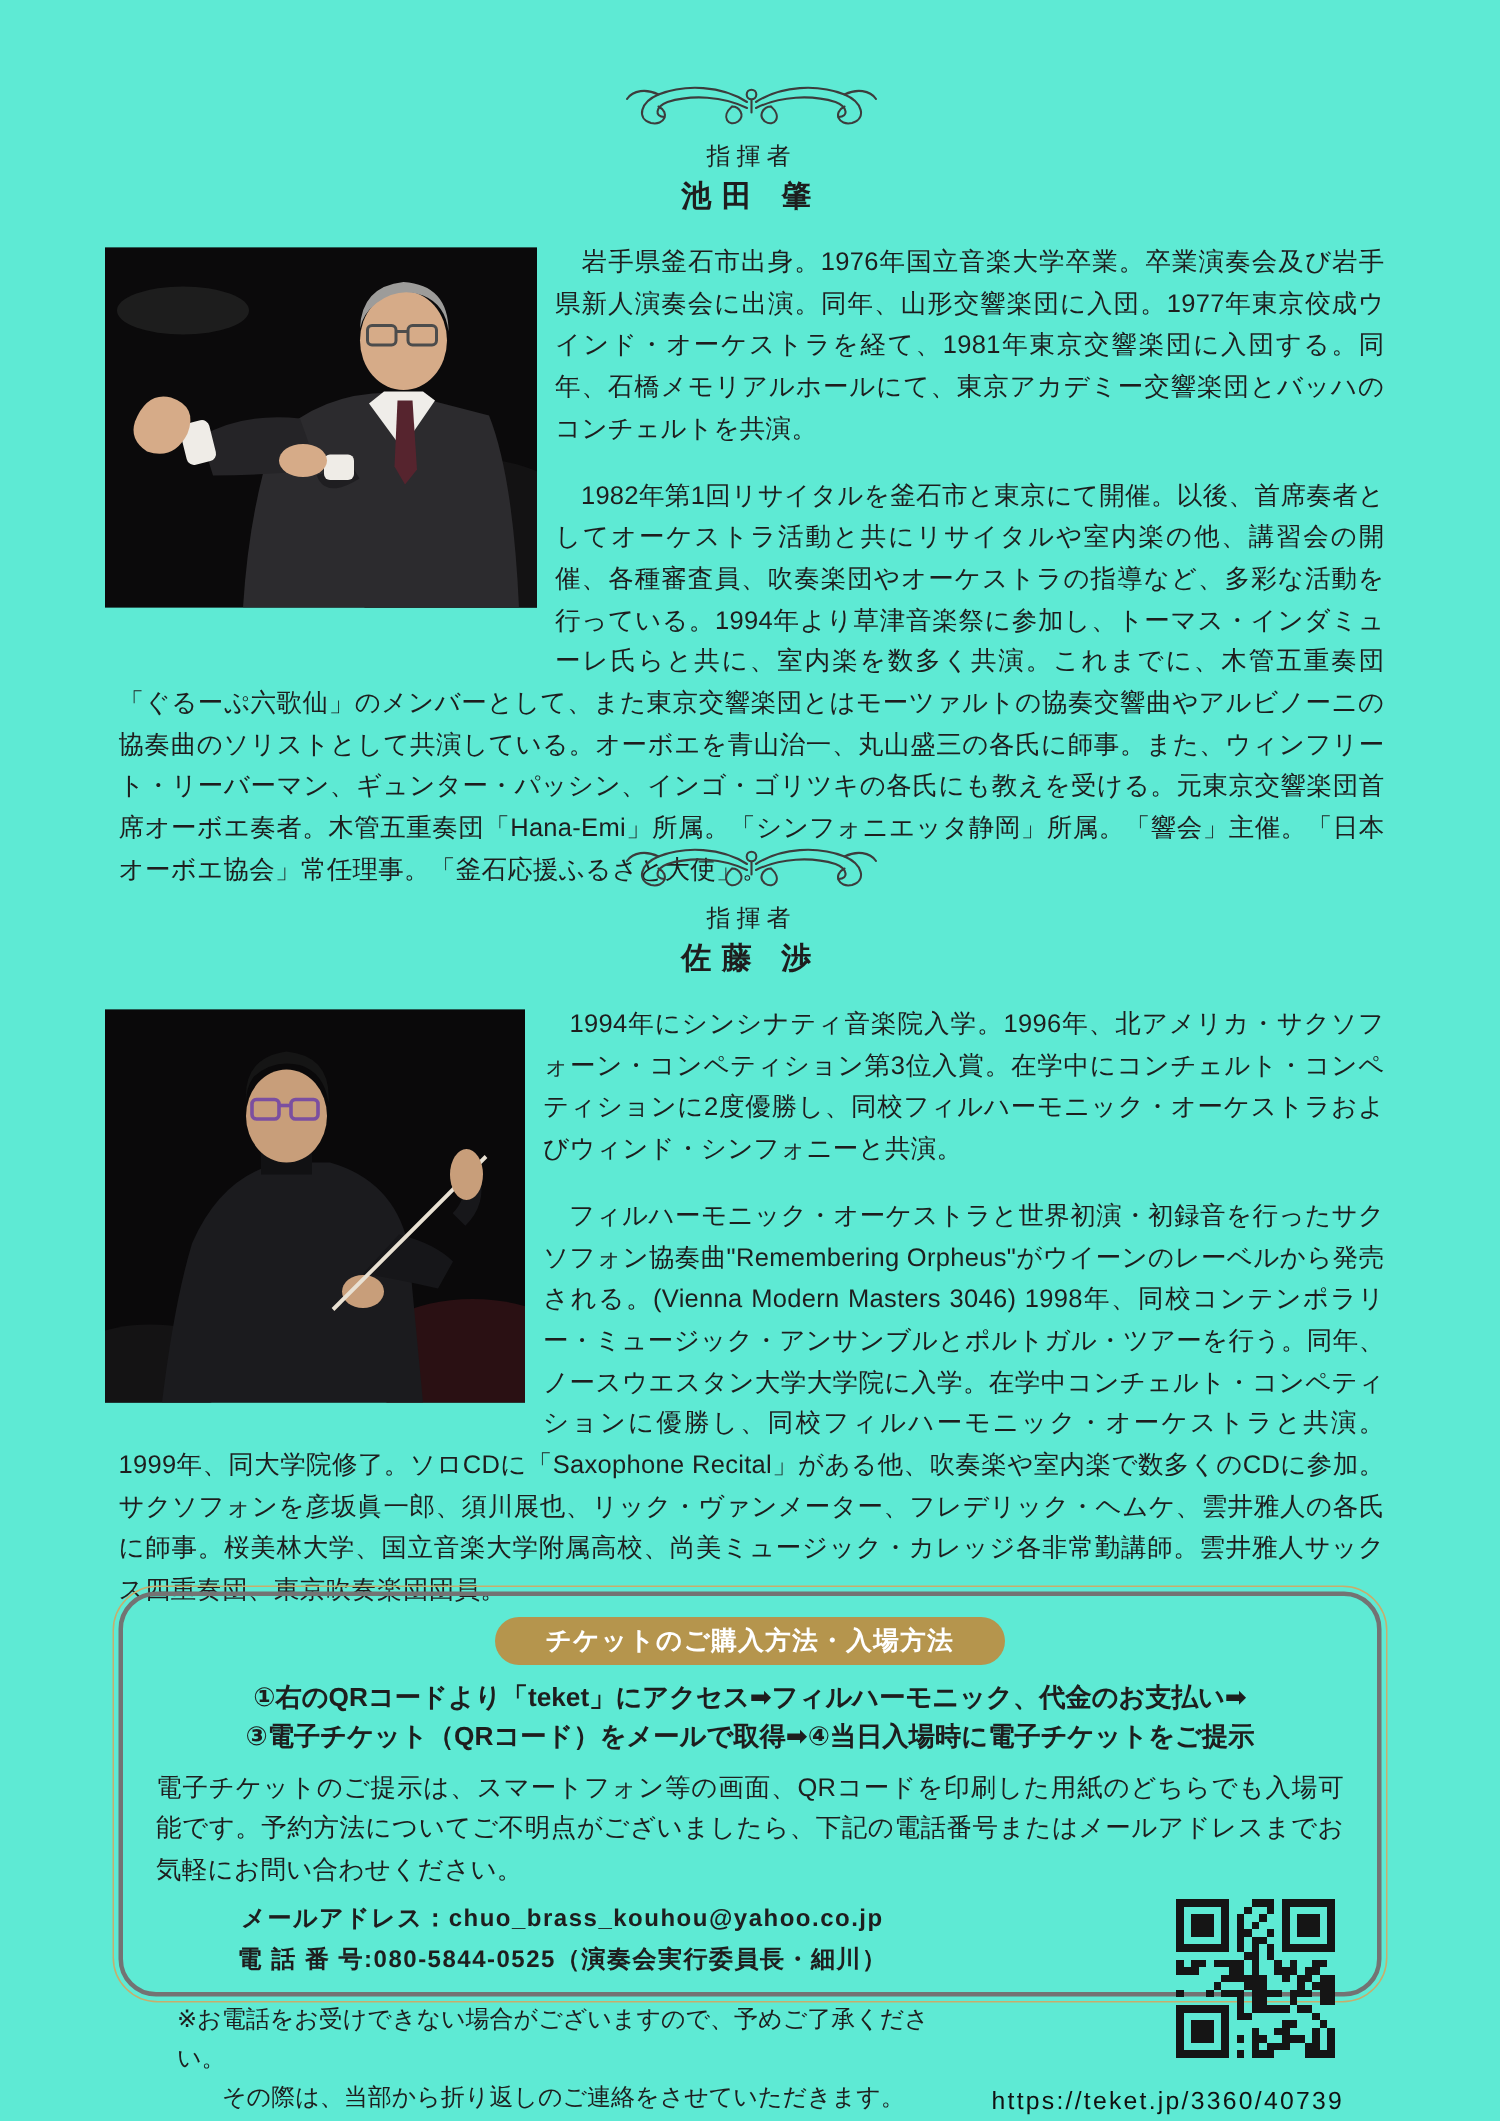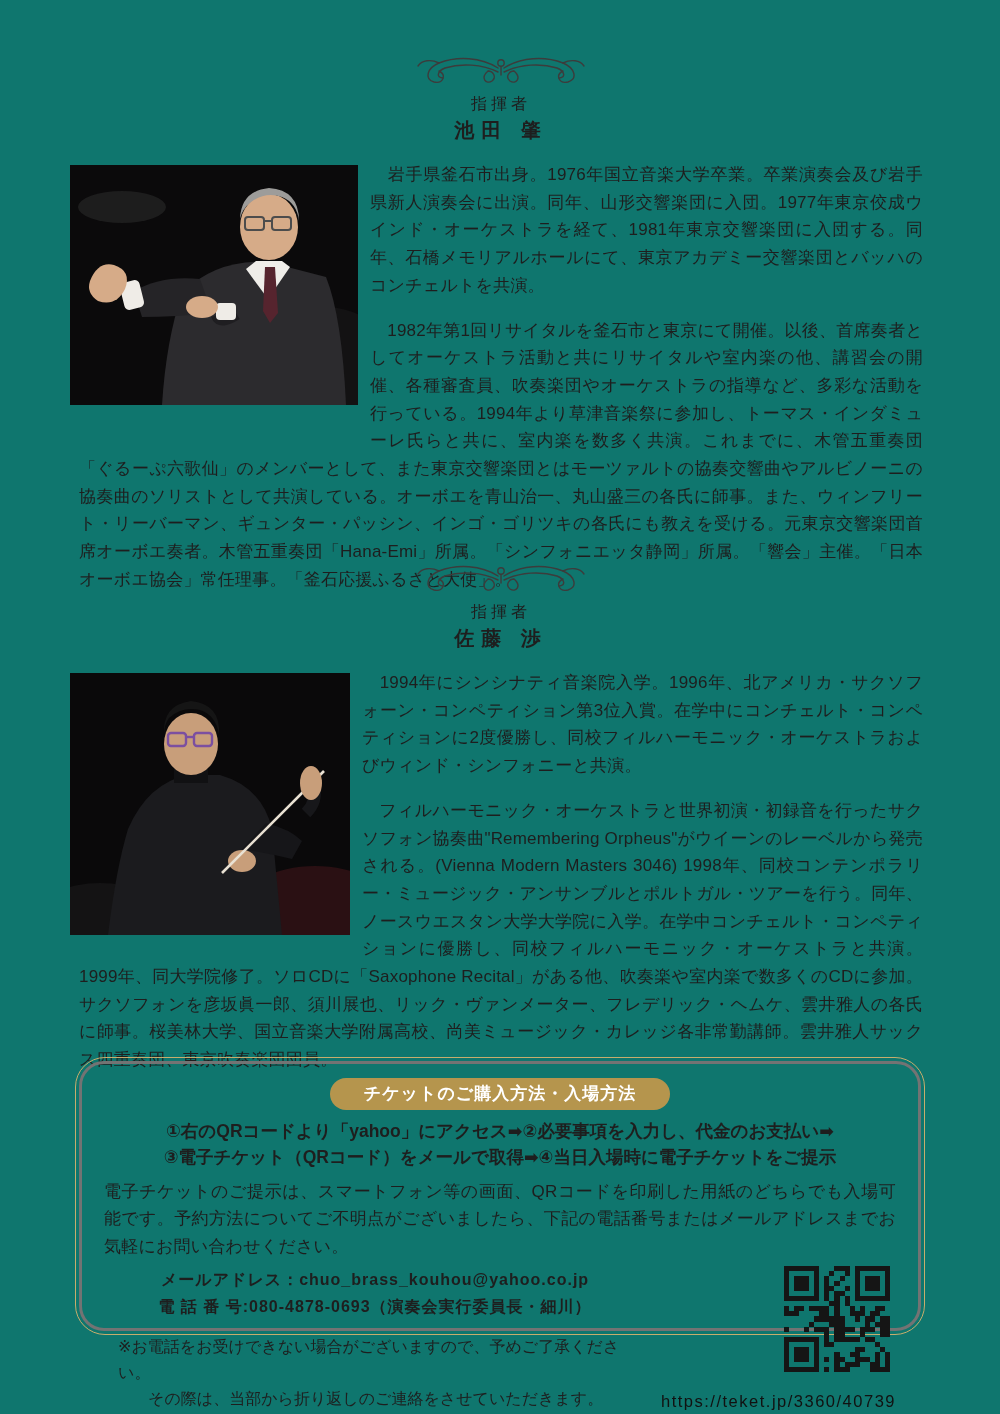--- a/index.html
+++ b/index.html
@@ -1,17 +1,17 @@
 <!DOCTYPE html>
 <html lang="ja"><head>
 <meta charset="utf-8">
 <style>
   html,body{margin:0;padding:0;background:#ffffff;}
   body{width:1000px;height:1414px;font-family:"Liberation Sans","DejaVu Sans",sans-serif;color:#1e1e1e;}
-  .page{position:relative;width:1000px;height:1414px;background:#0f766e;overflow:hidden;}
+  .page{position:relative;width:1000px;height:1414px;background:#5eead4;overflow:hidden;}
   .section{position:absolute;left:62px;width:878px;}
   .sec1{top:52px;}
   .sec2{top:560px;}
   .ornament{display:block;margin:0 auto 2px auto;}
   .conductor-label{text-align:center;font-size:16px;letter-spacing:4px;margin:4px 0 2px 0;}
   .conductor-name{text-align:center;font-size:20px;font-weight:bold;letter-spacing:7px;margin:0 0 13px 0;}
   .bio{font-size:17px;line-height:1.63;text-align:justify;letter-spacing:0.2px;}
   .bio p{margin:17px;}
   .photo{float:left;display:block;background:#0a0a0a;}
   .photo-1{width:288px;height:240px;margin:4px 12px 25px 8px;}
@@ -119,30 +119,30 @@
       </svg>
       <p>　1994年にシンシナティ音楽院入学。1996年、北アメリカ・サクソフォーン・コンペティション第3位入賞。在学中にコンチェルト・コンペティションに2度優勝し、同校フィルハーモニック・オーケストラおよびウィンド・シンフォニーと共演。</p>
       <p>　フィルハーモニック・オーケストラと世界初演・初録音を行ったサクソフォン協奏曲"Remembering Orpheus"がウイーンのレーベルから発売される。(Vienna Modern Masters 3046) 1998年、同校コンテンポラリー・ミュージック・アンサンブルとポルトガル・ツアーを行う。同年、ノースウエスタン大学大学院に入学。在学中コンチェルト・コンペティションに優勝し、同校フィルハーモニック・オーケストラと共演。1999年、同大学院修了。ソロCDに「Saxophone Recital」がある他、吹奏楽や室内楽で数多くのCDに参加。サクソフォンを彦坂眞一郎、須川展也、リック・ヴァンメーター、フレデリック・ヘムケ、雲井雅人の各氏に師事。桜美林大学、国立音楽大学附属高校、尚美ミュージック・カレッジ各非常勤講師。雲井雅人サックス四重奏団、東京吹奏楽団団員。</p>
     </div>
   </div>
 
   <div class="ticket-box-outer">
     <div class="ticket-box-inner">
       <div class="box-title">チケットのご購入方法・入場方法</div>
       <div class="steps">
-        <div>①右のQRコードより「yahoo」にアクセス➡②必要事項を入力し、代金のお支払い➡</div>
+        <div>①右のQRコードより「teket」にアクセス➡フィルハーモニック、代金のお支払い➡</div>
         <div>③電子チケット（QRコード）をメールで取得➡④当日入場時に電子チケットをご提示</div>
       </div>
       <div class="box-note">電子チケットのご提示は、スマートフォン等の画面、QRコードを印刷した用紙のどちらでも入場可能です。予約方法についてご不明点がございましたら、下記の電話番号またはメールアドレスまでお気軽にお問い合わせください。</div>
 
       <div class="contact-row">
         <div class="contact-col">
           <div class="contact">
             <div>メールアドレス：chuo_brass_kouhou@yahoo.co.jp</div>
-            <div>電 話 番 号:080-4878-0693（演奏会実行委員長・細川）</div>
+            <div>電 話 番 号:080-5844-0525（演奏会実行委員長・細川）</div>
           </div>
           <div class="caution">
             <div>※お電話をお受けできない場合がございますので、予めご了承ください。</div>
             <div class="indent">その際は、当部から折り返しのご連絡をさせていただきます。</div>
           </div>
         </div>
         <div class="qr-col">
           <svg class="qr-svg" viewBox="0 0 21 21" fill="#151515" shape-rendering="crispEdges">
               <rect x="0" y="0" width="1" height="1"></rect>
               <rect x="1" y="0" width="1" height="1"></rect>

